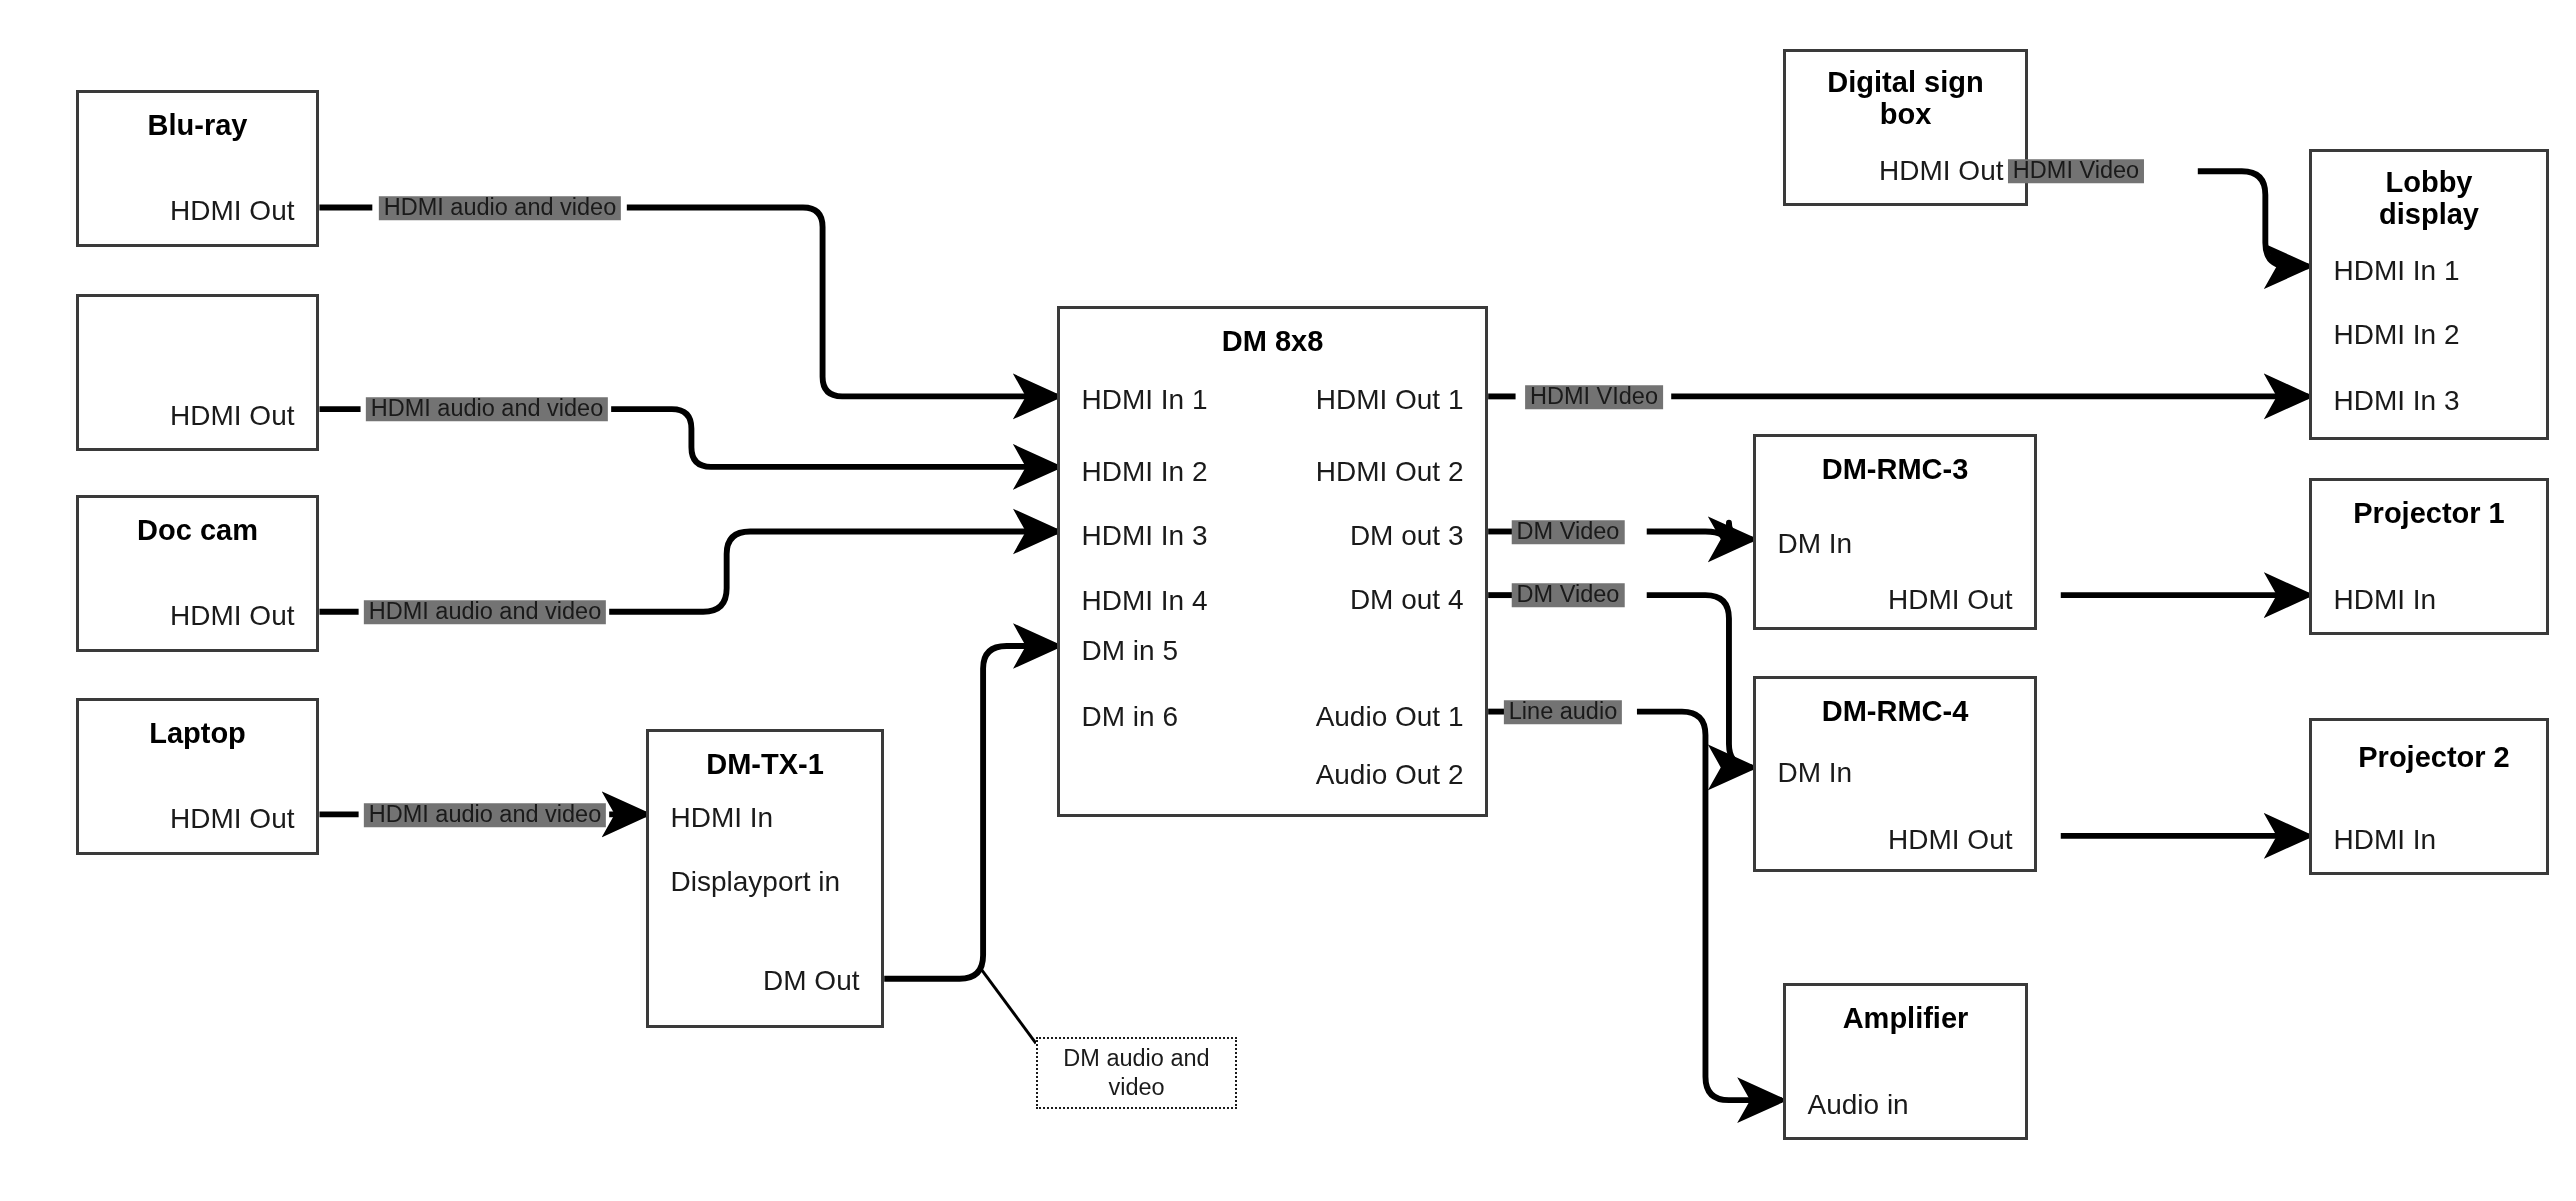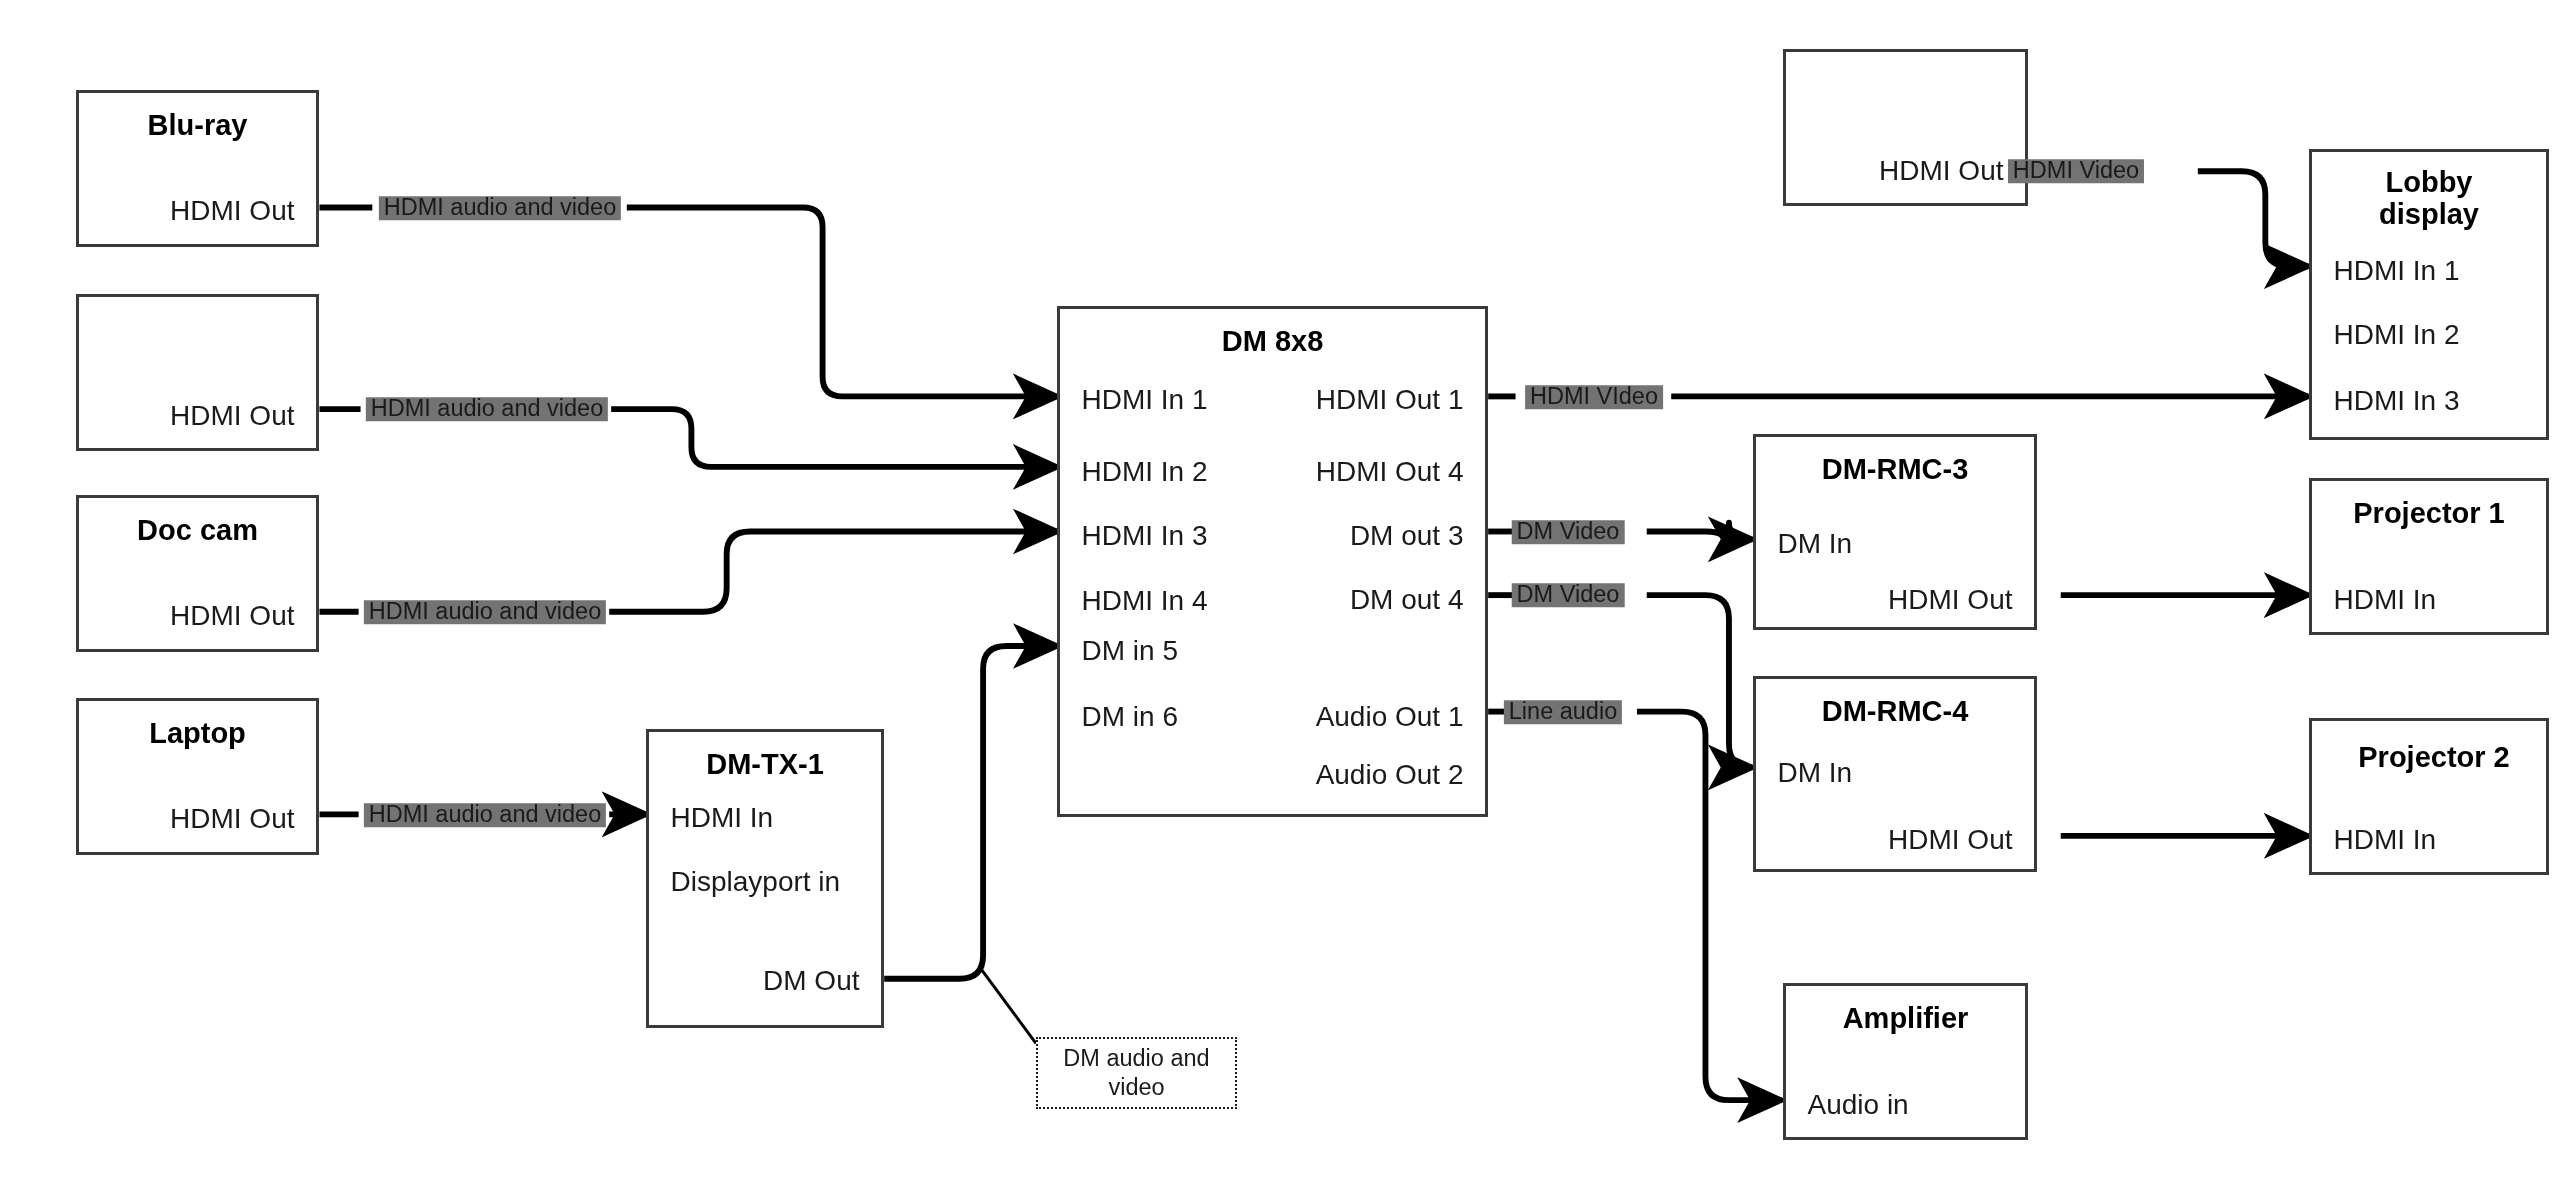--- a/index.html
+++ b/index.html
@@ -103,28 +103,29 @@
     <div class="title" style="top:15.7px;">DM 8x8</div>
 
     <div class="port left" style="top:75px;">HDMI In 1</div>
     <div class="port left" style="top:147px;">HDMI In 2</div>
     <div class="port left" style="top:211px;">HDMI In 3</div>
     <div class="port left" style="top:276px;">HDMI In 4</div>
     <div class="port left" style="top:326px;">DM in 5</div>
     <div class="port left" style="top:392px;">DM in 6</div>
 
     <div class="port right" style="top:75px;">HDMI Out 1</div>
-    <div class="port right" style="top:147px;">HDMI Out 4</div>
+    <div class="port right" style="top:147px;">HDMI Out 2</div>
     <div class="port right" style="top:211px;">DM out 3</div>
     <div class="port right" style="top:275px;">DM out 4</div>
     <div class="port right" style="top:392px;">Audio Out 1</div>
     <div class="port right" style="top:450px;">Audio Out 2</div>
   </div>
 
   <div class="node" style="left:1783px;top:49px;width:245px;height:157px;">
+    <div class="title" style="top:13.7px;padding:0 33px;">Digital sign box</div>
     <div class="port right" style="top:103px;">HDMI Out</div>
   </div>
 
   <div class="node" style="left:2309px;top:149px;width:240px;height:291px;">
     <div class="title" style="top:13.7px;padding:0 41px;">Lobby display</div>
     <div class="port left" style="top:103px;">HDMI In 1</div>
     <div class="port left" style="top:167px;">HDMI In 2</div>
     <div class="port left" style="top:233px;">HDMI In 3</div>
   </div>
 

